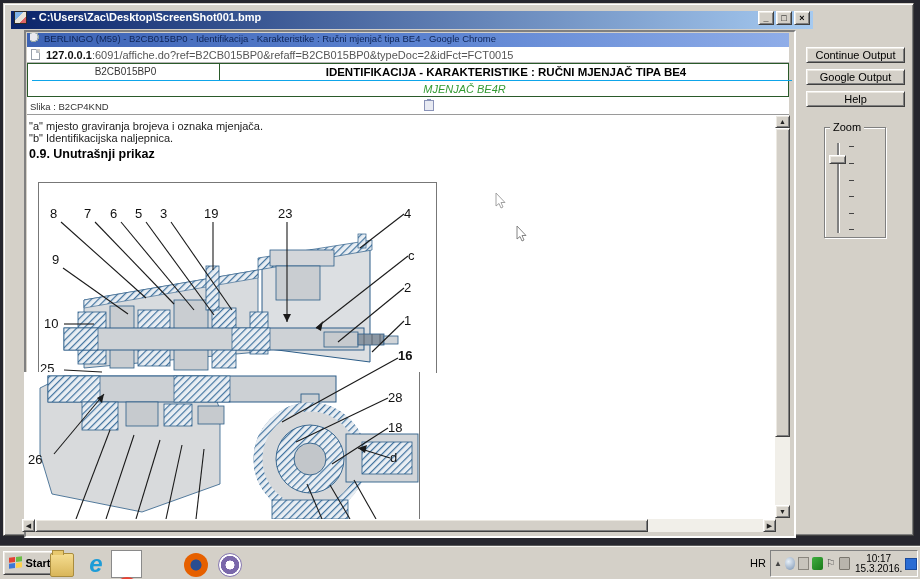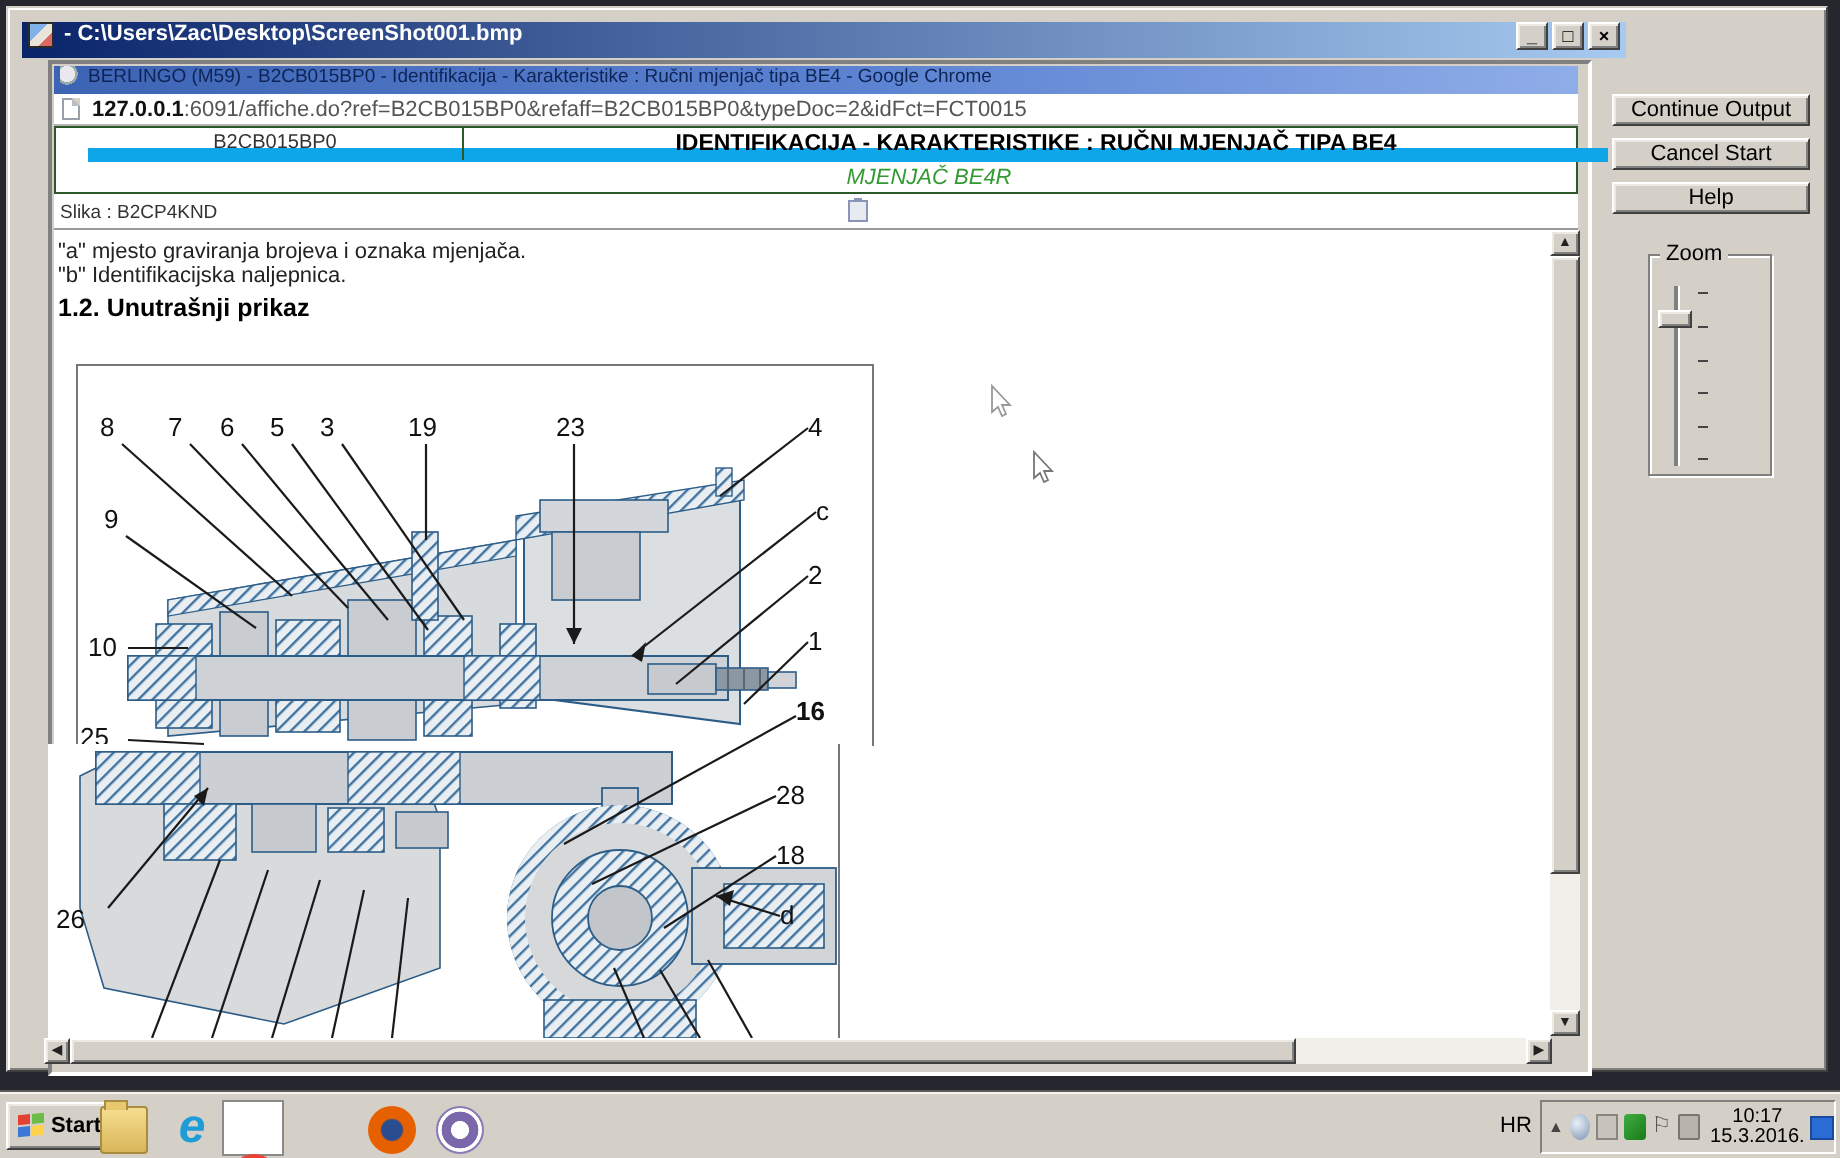--- a/index.html
+++ b/index.html
@@ -24,21 +24,21 @@
   .chrome-titlebar { position:absolute; left:27px; top:33px; width:762px; height:14px; background:linear-gradient(90deg,#3d63b4 0%,#5d84d2 55%,#8fade8 100%); display:flex; align-items:flex-start; padding:0 3px; }
   .chrome-titlebar .t { font-size:9.5px; color:#0e2456; margin-left:4px; white-space:nowrap; overflow:hidden; }
   .chrome-tab-icon { width:10px; height:10px; background:radial-gradient(circle at 35% 40%, #e8e8ee 0 45%, #9aa 46% 60%, transparent 61%); }
   .url-row { position:absolute; left:27px; top:47px; width:762px; height:16px; background:#fff; border-bottom:1px solid #b5b5b5; display:flex; align-items:center; padding-left:4px; }
   .page-icon { width:9px; height:11px; background:#fff; border:1px solid #98a0aa; position:relative; }
   .page-icon::after { content:""; position:absolute; right:-1px; top:-1px; border-style:solid; border-width:0 4px 4px 0; border-color:transparent #d4d0c8 #b8bec6 transparent; }
   .url-text { font-size:11px; margin-left:6px; color:#555; white-space:nowrap; overflow:hidden; }
   .url-text b { color:#111; }
 
   .hdr-table { position:absolute; left:27px; top:63px; width:762px; height:34px; background:#fff; border:1px solid #2a5a2a; }
-  .hdr-row1 { position:absolute; left:16px; top:0; width:100%; height:17px; border-bottom:7px solid #0ea5e9; }
+  .hdr-row1 { position:absolute; left:4px; top:0; width:100%; height:17px; border-bottom:1px solid #0ea5e9; }
   .hdr-cell-ref { position:absolute; left:0; top:0; width:188px; height:16px; border-right:1px solid #2a5a2a; font-size:10px; color:#333; text-align:center; line-height:16px; }
   .hdr-cell-title { position:absolute; left:188px; right:0; top:0; height:16px; font-weight:bold; font-size:11.5px; color:#000; text-align:center; line-height:16px; white-space:nowrap; }
   .hdr-row2 { position:absolute; left:113px; right:0; top:17px; height:16px; font-size:11px; font-style:italic; color:#339a33; text-align:center; line-height:16px; }
 
   .caption-row { position:absolute; left:27px; top:97px; width:762px; height:18px; background:#fff; border-bottom:1px solid #9a9a9a; }
   .caption-text { position:absolute; left:3px; top:4px; font-size:9.5px; color:#333; }
   .note-icon { position:absolute; left:397px; top:3px; width:10px; height:11px; border:1px solid #8a93b8; background:#e8eaf2; }
   .note-icon::after { content:""; position:absolute; left:2px; top:-2px; width:4px; height:2px; background:#8a93b8; }
 
   .doc-frame { position:absolute; left:27px; top:115px; width:748px; height:404px; background:#fff; }
@@ -124,21 +124,21 @@
   </div>
 
   <div class="caption-row">
     <div class="caption-text">Slika : B2CP4KND</div>
     <div class="note-icon"></div>
   </div>
 
   <div class="doc-frame"></div>
   <div class="note" style="top:120px;">"a" mjesto graviranja brojeva i oznaka mjenjača.</div>
   <div class="note" style="top:132px;">"b" Identifikacijska naljepnica.</div>
-  <div class="sec-heading">1.2. Unutrašnji prikaz</div>
+  <div class="sec-heading">0.9. Unutrašnji prikaz</div>
 
   <div class="fig-box1"></div>
   <div class="callout callout-25" style="left:40px; top:361px;">25</div>
   <div class="fig-box2"></div>
 
   <svg class="diagram-svg" viewBox="0 0 414 337">
     <defs>
       <pattern id="hatch" width="5" height="5" patternUnits="userSpaceOnUse" patternTransform="rotate(45)">
         <rect width="5" height="5" fill="#e9eef3"></rect>
         <line x1="0" y1="0" x2="0" y2="5" stroke="#41739f" stroke-width="2.4"></line>
@@ -253,21 +253,21 @@
     <div class="scroll-btn raised" style="left:0; top:390px; width:15px; height:13px; line-height:12px;">▼</div>
   </div>
   <div class="hscroll">
     <div class="scroll-btn raised" style="left:0; top:0; width:13px; height:13px; line-height:12px;">◀</div>
     <div class="scroll-thumb raised" style="left:13px; top:0; width:613px; height:13px;"></div>
     <div class="scroll-btn raised" style="left:741px; top:0; width:13px; height:13px; line-height:12px;">▶</div>
   </div>
   <div class="scroll-corner"></div>
 
   <div class="panel-btn raised" style="top:47px;">Continue Output</div>
-  <div class="panel-btn raised" style="top:69px;">Cancel Start</div>
+  <div class="panel-btn raised" style="top:69px;">Google Output</div>
   <div class="panel-btn raised" style="top:91px;">Help</div>
   <div class="groupbox"></div>
   <div class="groupbox-label">Zoom</div>
   <div class="slider-track"></div>
   <div class="slider-thumb raised"></div>
   <div class="tick" style="top:146px;"></div>
   <div class="tick" style="top:163px;"></div>
   <div class="tick" style="top:180px;"></div>
   <div class="tick" style="top:196px;"></div>
   <div class="tick" style="top:213px;"></div>

